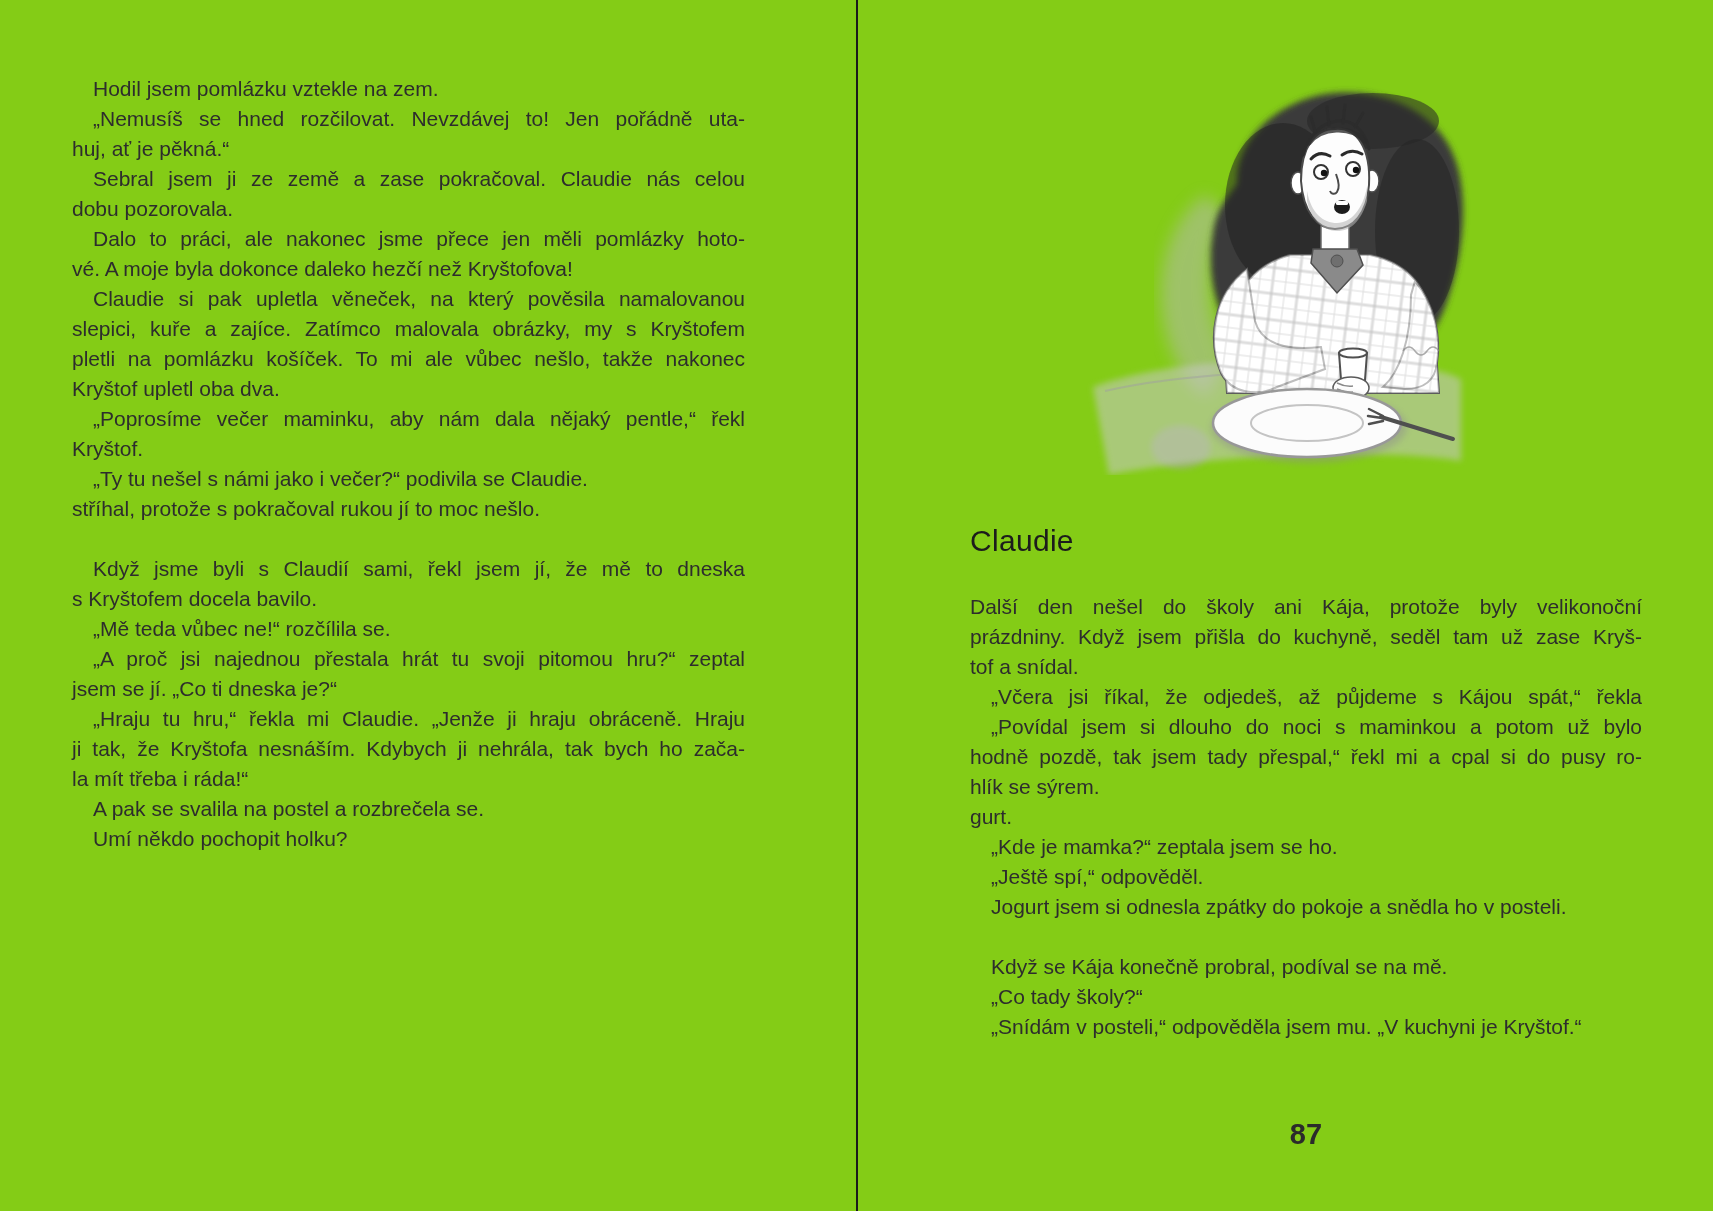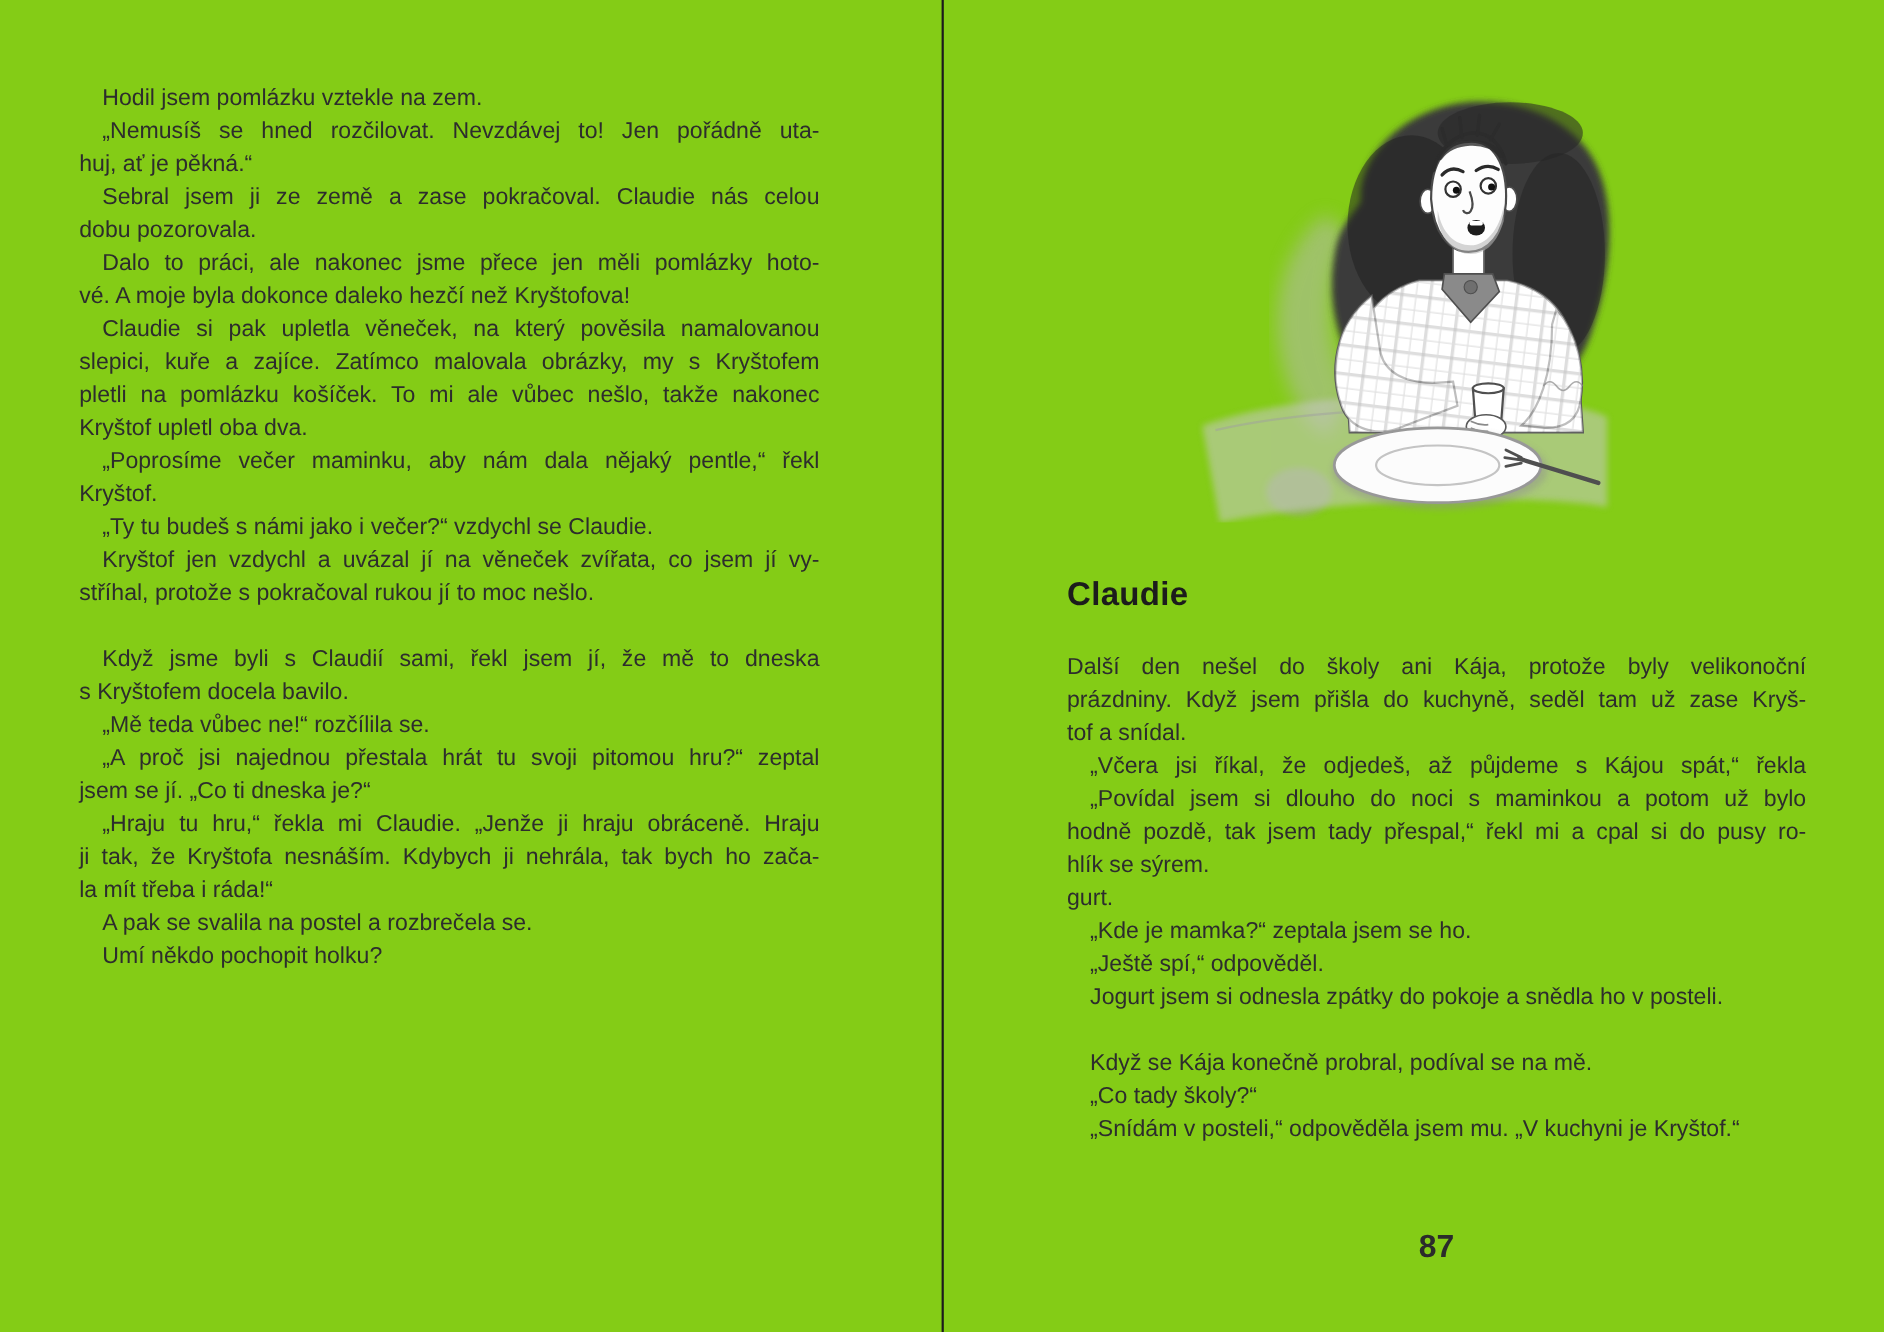--- a/index.html
+++ b/index.html
@@ -16,21 +16,21 @@
   }
   .text-block { position:absolute; font-size:21px; line-height:30px; }
   .text-block .line { height:30px; overflow:visible; }
   .text-block .line.just { text-align:justify; text-align-last:justify; }
   .text-block .line.indent { text-indent:21px; }
   .text-block .line.blank { height:30px; }
   #left-text  { left:72px;  top:74px;  width:673px; }
   #right-text { left:970px; top:592px; width:672px; }
   .heading {
     position:absolute; left:970px; top:524px;
-    font-size:30px; font-weight:bold; color:#1c1c1c; letter-spacing:0.3px;
+    font-size:30px; font-weight:normal; color:#1c1c1c; letter-spacing:0.3px;
   }
   .pagenum {
     position:absolute; left:970px; top:1118px; width:672px;
     text-align:center; font-size:29px; font-weight:bold; color:#2b2b2b;
   }
   .illustration {
     position:absolute; left:1085px; top:55px; width:390px; height:420px;
   }
 </style>
 </head>
@@ -47,22 +47,21 @@
       <div class="line indent just">Sebral jsem ji ze země a zase pokračoval. Claudie nás celou</div>
       <div class="line">dobu pozorovala.</div>
       <div class="line indent just">Dalo to práci, ale nakonec jsme přece jen měli pomlázky hoto-</div>
       <div class="line">vé. A moje byla dokonce daleko hezčí než Kryštofova!</div>
       <div class="line indent just">Claudie si pak upletla věneček, na který pověsila namalovanou</div>
       <div class="line just">slepici, kuře a zajíce. Zatímco malovala obrázky, my s Kryštofem</div>
       <div class="line just">pletli na pomlázku košíček. To mi ale vůbec nešlo, takže nakonec</div>
       <div class="line">Kryštof upletl oba dva.</div>
       <div class="line indent just">„Poprosíme večer maminku, aby nám dala nějaký pentle,“ řekl</div>
       <div class="line">Kryštof.</div>
-      <div class="line indent">„Ty tu budeš s námi jako i večer?“ vzdychl se Claudie.</div>
-      <div class="line indent just">Kryštof jen vzdychl a uvázal jí na věneček zvířata, co jsem jí vy-</div>
+      <div class="line indent">„Ty tu nešel s námi jako i večer?“ podivila se Claudie.</div>
       <div class="line">stříhal, protože s pokračoval rukou jí to moc nešlo.</div>
       <div class="line blank">&nbsp;</div>
       <div class="line indent just">Když jsme byli s Claudií sami, řekl jsem jí, že mě to dneska</div>
       <div class="line">s Kryštofem docela bavilo.</div>
       <div class="line indent">„Mě teda vůbec ne!“ rozčílila se.</div>
       <div class="line indent just">„A proč jsi najednou přestala hrát tu svoji pitomou hru?“ zeptal</div>
       <div class="line">jsem se jí. „Co ti dneska je?“</div>
       <div class="line indent just">„Hraju tu hru,“ řekla mi Claudie. „Jenže ji hraju obráceně. Hraju</div>
       <div class="line just">ji tak, že Kryštofa nesnáším. Kdybych ji nehrála, tak bych ho zača-</div>
       <div class="line">la mít třeba i ráda!“</div>

